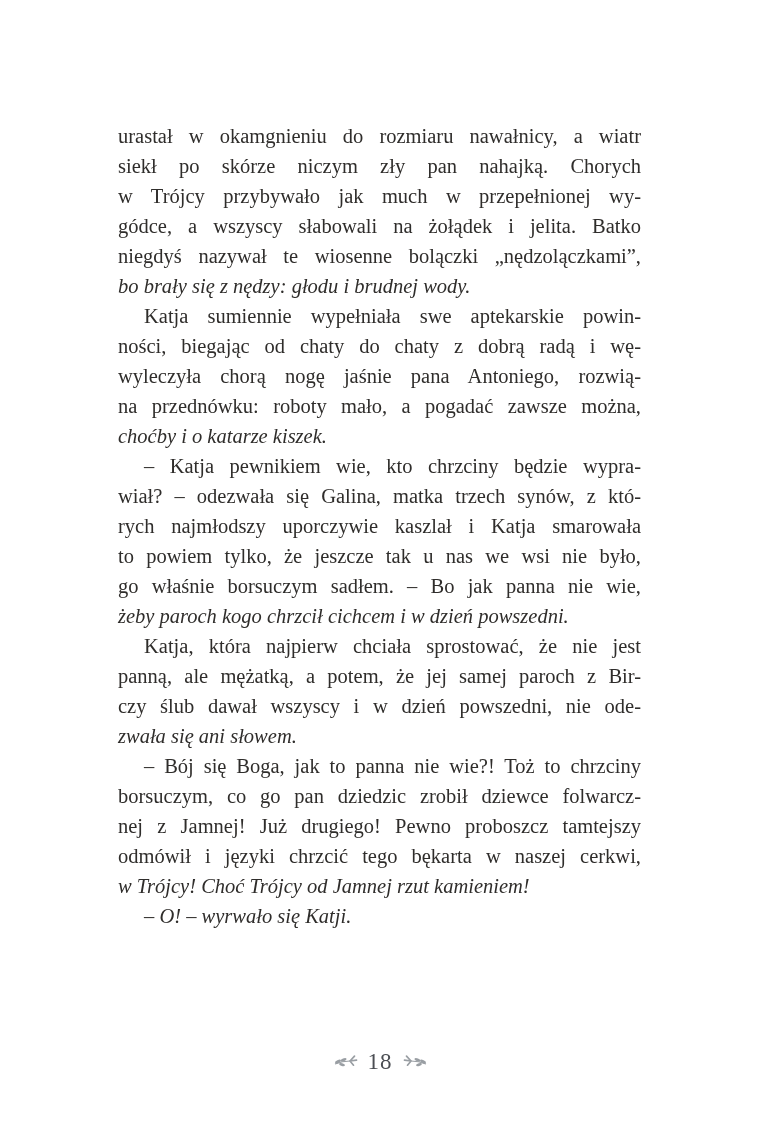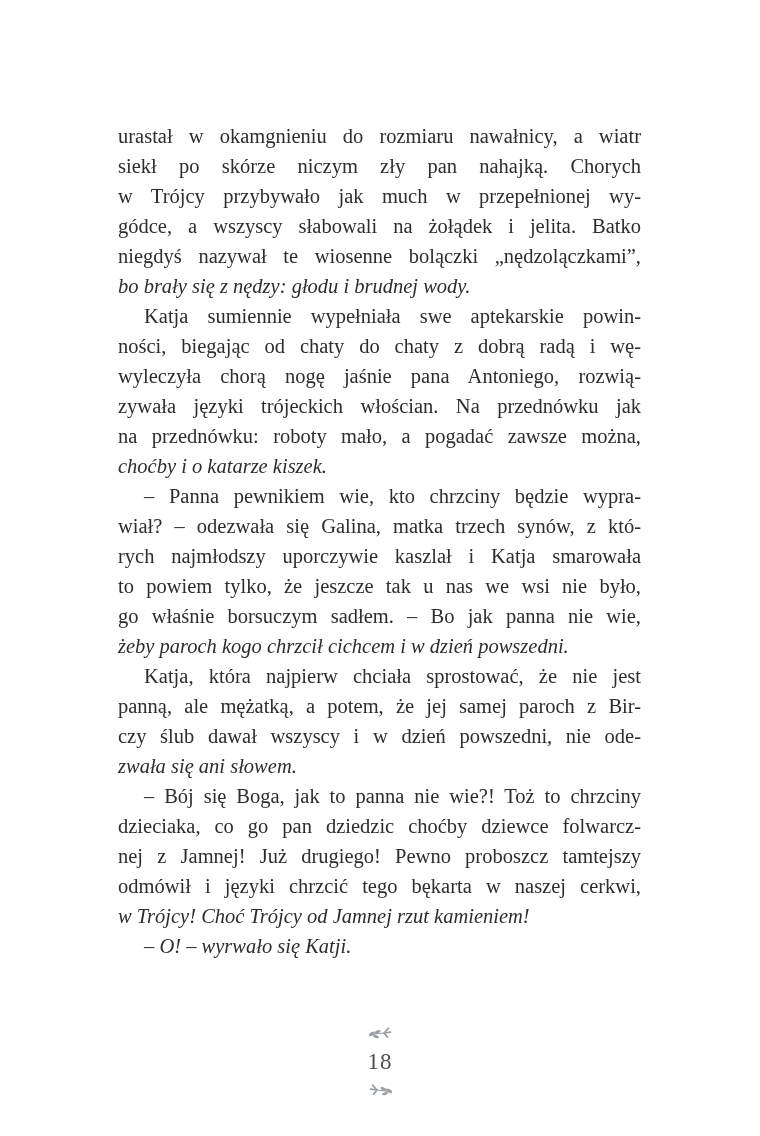--- a/index.html
+++ b/index.html
@@ -38,21 +38,20 @@
   .footer {
     position: absolute;
     left: 0;
     top: 1044px;
     width: 760px;
     height: 34px;
     display: flex;
     align-items: center;
     justify-content: center;
     gap: 9px;
-    flex-direction: column;
   }
   .ornament {
     color: var(--ornament);
     display: inline-flex;
     align-items: center;
   }
   .page-number {
     font-size: 23px;
     line-height: 1;
     color: var(--page_number);
@@ -70,41 +69,40 @@
         <span class="line">siekł po skórze niczym zły pan nahajką. Chorych</span>
         <span class="line">w Trójcy przybywało jak much w przepełnionej wy-</span>
         <span class="line">gódce, a wszyscy słabowali na żołądek i jelita. Batko</span>
         <span class="line">niegdyś nazywał te wiosenne bolączki „nędzolączkami”,</span>
         <span class="line last">bo brały się z nędzy: głodu i brudnej wody.</span>
       </p>
       <p class="paragraph">
         <span class="line indent">Katja sumiennie wypełniała swe aptekarskie powin-</span>
         <span class="line">ności, biegając od chaty do chaty z dobrą radą i wę-</span>
         <span class="line">wyleczyła chorą nogę jaśnie pana Antoniego, rozwią-</span>
-        <span class="line">zywała języki trójeckich włościan. Na przednówku jak</span>
         <span class="line">na przednówku: roboty mało, a pogadać zawsze można,</span>
         <span class="line last">choćby i o katarze kiszek.</span>
       </p>
       <p class="paragraph">
-        <span class="line indent">– Panna pewnikiem wie, kto chrzciny będzie wypra-</span>
+        <span class="line indent">– Katja pewnikiem wie, kto chrzciny będzie wypra-</span>
         <span class="line">wiał? – odezwała się Galina, matka trzech synów, z któ-</span>
         <span class="line">rych najmłodszy uporczywie kaszlał i Katja smarowała</span>
         <span class="line">to powiem tylko, że jeszcze tak u nas we wsi nie było,</span>
         <span class="line">go właśnie borsuczym sadłem. – Bo jak panna nie wie,</span>
         <span class="line last">żeby paroch kogo chrzcił cichcem i w dzień powszedni.</span>
       </p>
       <p class="paragraph">
         <span class="line indent">Katja, która najpierw chciała sprostować, że nie jest</span>
         <span class="line">panną, ale mężatką, a potem, że jej samej paroch z Bir-</span>
         <span class="line">czy ślub dawał wszyscy i w dzień powszedni, nie ode-</span>
         <span class="line last">zwała się ani słowem.</span>
       </p>
       <p class="paragraph">
         <span class="line indent">– Bój się Boga, jak to panna nie wie?! Toż to chrzciny</span>
-        <span class="line">dzieciaka, co go pan dziedzic choćby dziewce folwarcz-</span>
+        <span class="line">borsuczym, co go pan dziedzic zrobił dziewce folwarcz-</span>
         <span class="line">nej z Jamnej! Już drugiego! Pewno proboszcz tamtejszy</span>
         <span class="line">odmówił i języki chrzcić tego bękarta w naszej cerkwi,</span>
         <span class="line last">w Trójcy! Choć Trójcy od Jamnej rzut kamieniem!</span>
       </p>
       <p class="paragraph">
         <span class="line last indent">– O! – wyrwało się Katji.</span>
       </p>
     </main>
 
   <footer class="footer">

